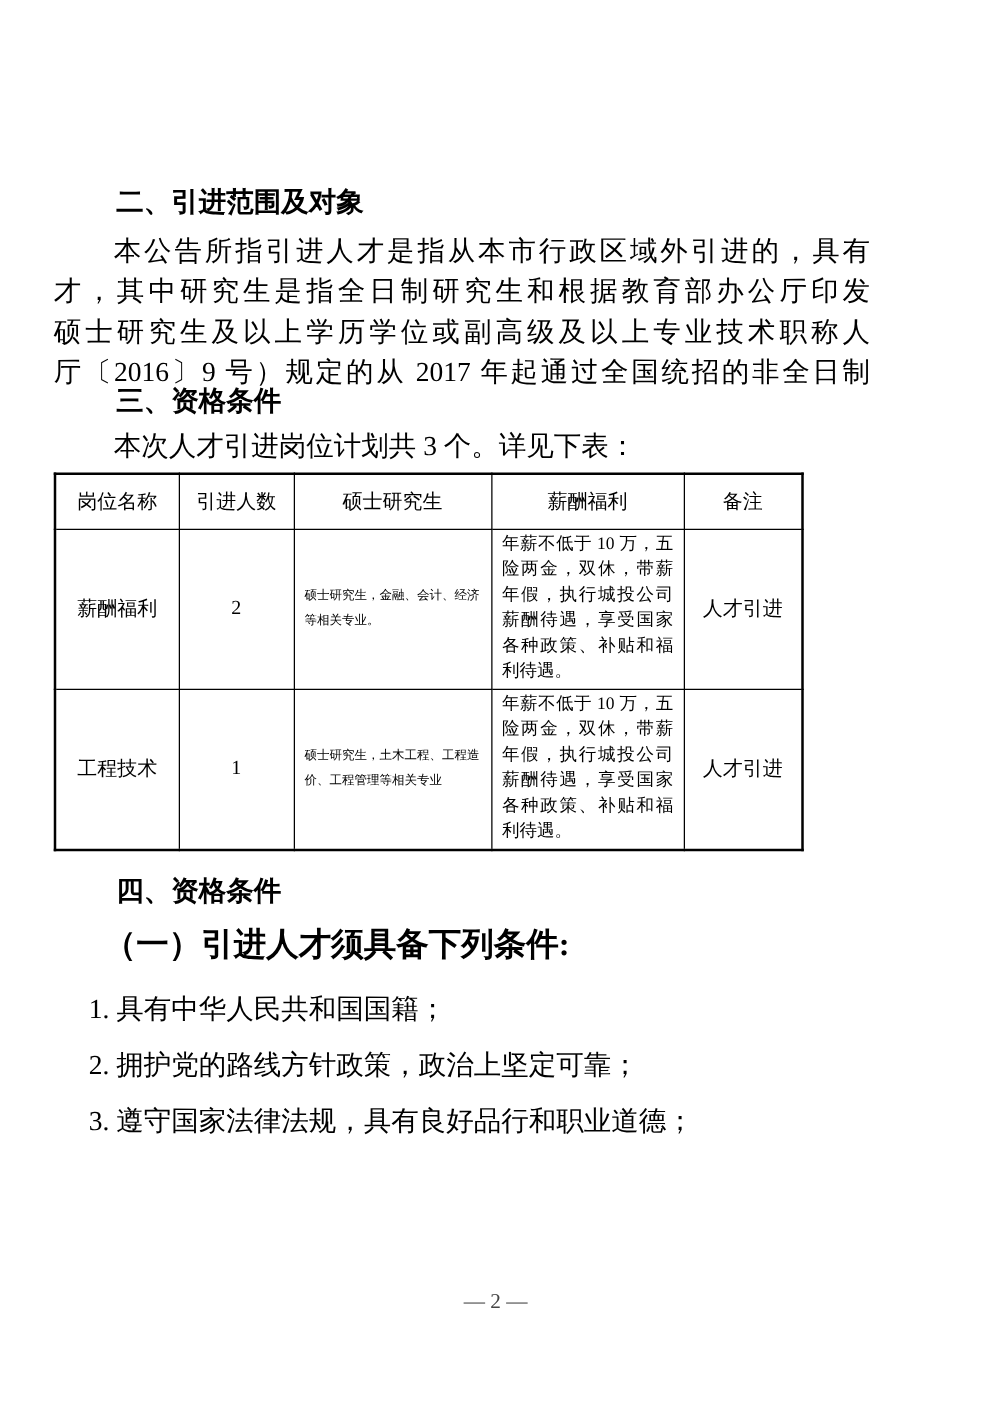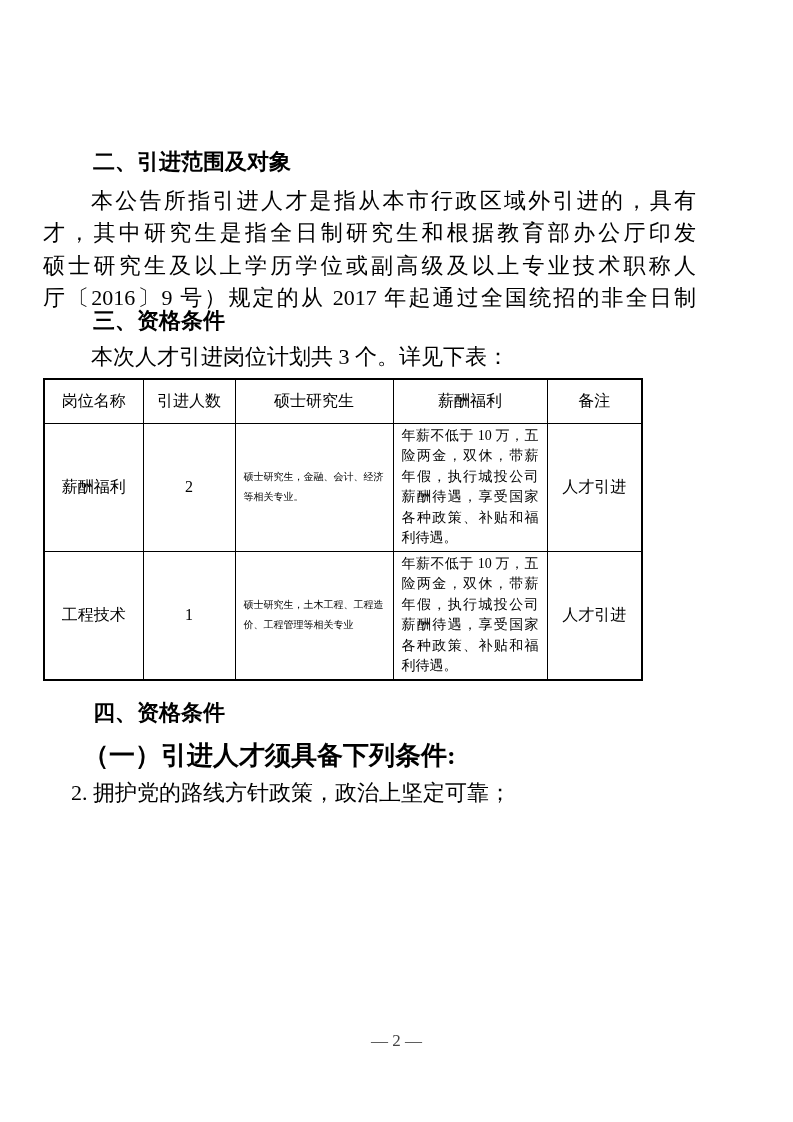--- a/index.html
+++ b/index.html
@@ -40,21 +40,21 @@
     overflow:hidden;
     margin-top:35px;
   }
   table.plan th { height:39px; font-size:16px; text-align:center; }
   tr.data-row-1 { height:123px; }
   tr.data-row-2 { height:122px; }
   td.c { text-align:center; font-size:16px; vertical-align:middle; }
   td.req { font-size:10px; line-height:20px; text-align:left; vertical-align:middle; padding:4px 10px; }
   td.sal { font-size:14px; line-height:20.5px; text-align:justify; vertical-align:middle; padding:4px 8px; }
   .sub-h {
-    margin:17px 0 12px 40px;
+    margin:17px 0 0 40px;
     font-size:26px; line-height:28px;
     font-weight:bold;
   }
   .cond { margin-left:28px; font-size:22px; line-height:22px; }
   .cond.first { margin-top:26px; }
   .cond + .cond { margin-top:23px; }
   .footer {
     position:absolute;
     top:1031px; left:0;
     width:100%;
@@ -113,17 +113,19 @@
         <td class="sal">年薪不低于 10 万，五险两金，双休，带薪年假，执行城投公司薪酬待遇，享受国家各种政策、补贴和福利待遇。</td>
         <td class="c">人才引进</td>
       </tr>
     </tbody>
   </table>
 
   <h2 class="h-sec" id="sec4-heading">四、资格条件</h2>
 
   <div class="sub-h">（一）引进人才须具备下列条件:</div>
 
+  <div class="cond first">1. 具有中华人民共和国国籍；</div>
   <div class="cond">2. 拥护党的路线方针政策，政治上坚定可靠；</div>
+  <div class="cond">3. 遵守国家法律法规，具有良好品行和职业道德；</div>
 
   <div class="footer">— 2 —</div>
 
 </div>
 
 </body></html>

